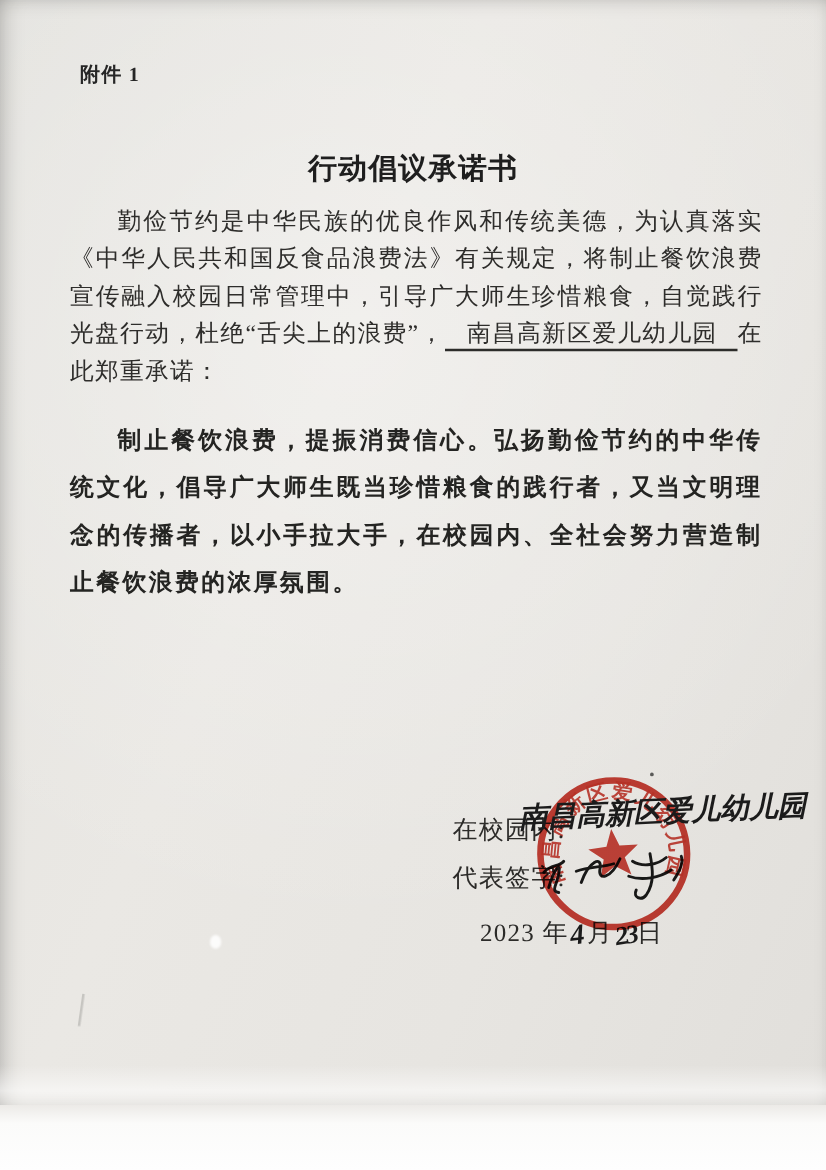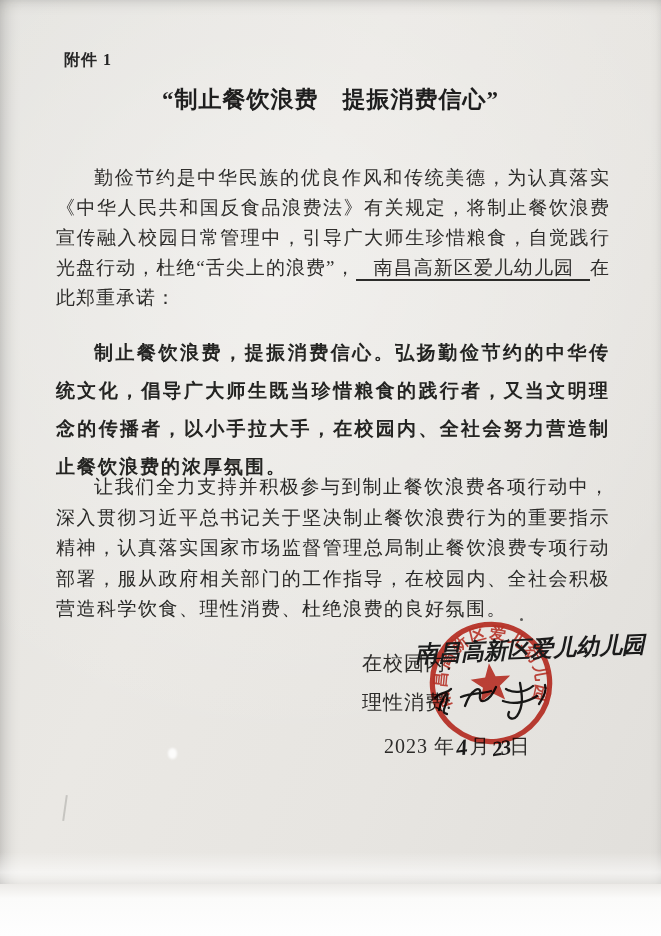--- a/index.html
+++ b/index.html
@@ -96,30 +96,29 @@
   }
 </style>
 </head>
 <body>
 
 <div id="scan">
   <div id="paper">
 
     <div class="attachment">附件 1</div>
 
-    <div class="title title1">“制止餐饮浪费　提振消费信心”</div>
+    <div class="title title2">行动倡议承诺书</div>
 
     <p class="para para1"><span>勤俭节约是中华民族的优良作风和传统美德，为认真落实《中华人民共和国反食品浪费法》有关规定，将制止餐饮浪费宣传融入校园日常管理中，引导广大师生珍惜粮食，自觉践行光盘行动，杜绝“舌尖上的浪费”，</span><span class="blank"><span>南昌高新区爱儿幼儿园</span></span><span>在此郑重承诺：</span></p>
 
     <p class="para para2"><span>制止餐饮浪费，提振消费信心。</span><span>弘扬勤俭节约的中华传统文化，倡导广大师生既当珍惜粮食的践行者，又当文明理念的传播者，以小手拉大手，在校园内、全社会努力营造制止餐饮浪费的浓厚氛围。</span></p>
 
-    <p class="para para3">让我们全力支持并积极参与到制止餐饮浪费各项行动中，深入贯彻习近平总书记关于坚决制止餐饮浪费行为的重要指示精神，认真落实国家市场监督管理总局制止餐饮浪费专项行动部署，服从政府相关部门的工作指导，在校园内、全社会积极营造科学饮食、理性消费、杜绝浪费的良好氛围。</p>
 
     <div class="sig-line sig-school">在校园内:</div>
-    <div class="sig-line sig-sign">理性消费:</div>
+    <div class="sig-line sig-sign">代表签字:</div>
     <div class="sig-line sig-date">
       <span>2023 年</span>
         <span class="hand hand-month">4</span>
         <span>月</span>
         <span class="hand hand-day">23</span>
         <span>日</span>
     </div>
 
     <div class="hand hand-school">南昌高新区爱儿幼儿园</div>
 

